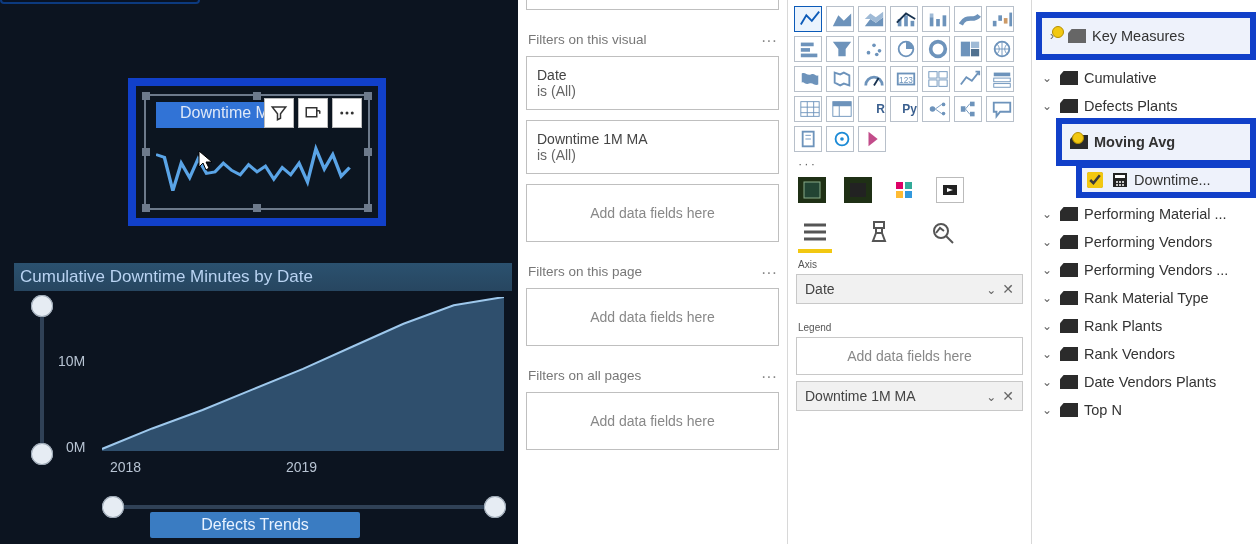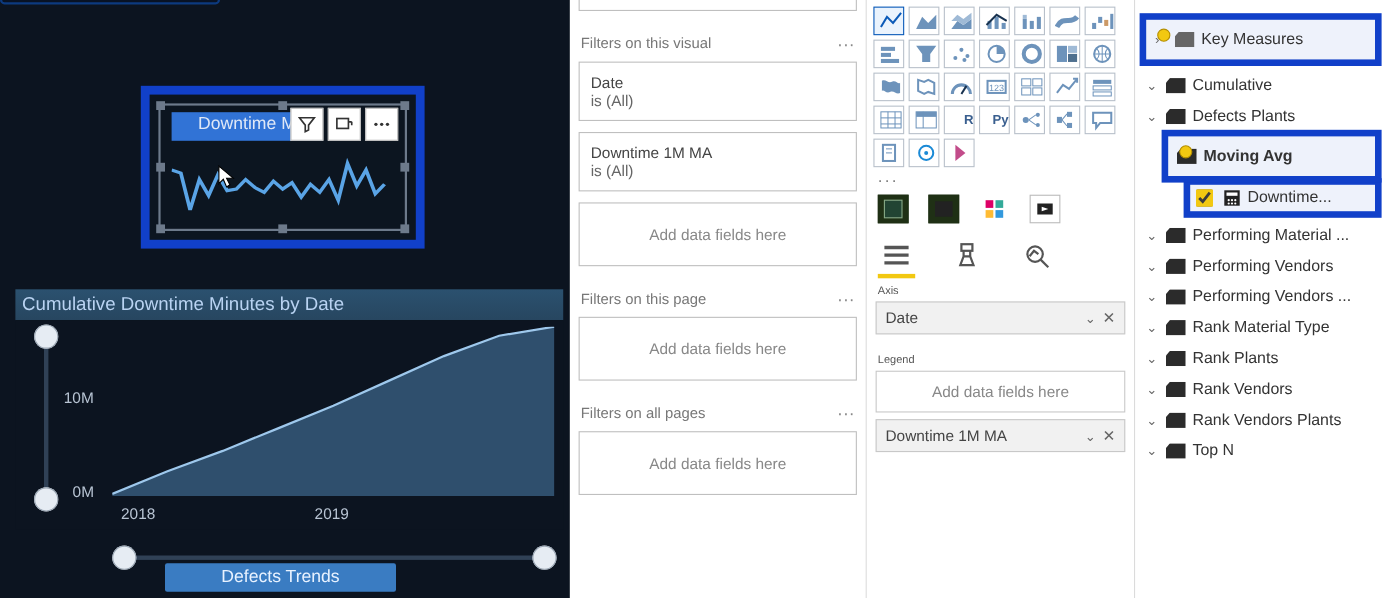--- a/index.html
+++ b/index.html
@@ -686,20 +686,20 @@
     <span>Rank Plants</span>
   </div>
   <div class="field-row">
     <span class="chev">⌄</span>
     <span class="tbl-ic"></span>
     <span>Rank Vendors</span>
   </div>
   <div class="field-row">
     <span class="chev">⌄</span>
     <span class="tbl-ic"></span>
-    <span>Rank Vendors Plants</span>
+    <span>Date Vendors Plants</span>
   </div>
   <div class="field-row">
     <span class="chev">⌄</span>
     <span class="tbl-ic"></span>
     <span>Top N</span>
   </div>
 </div>
 
 </body></html>

